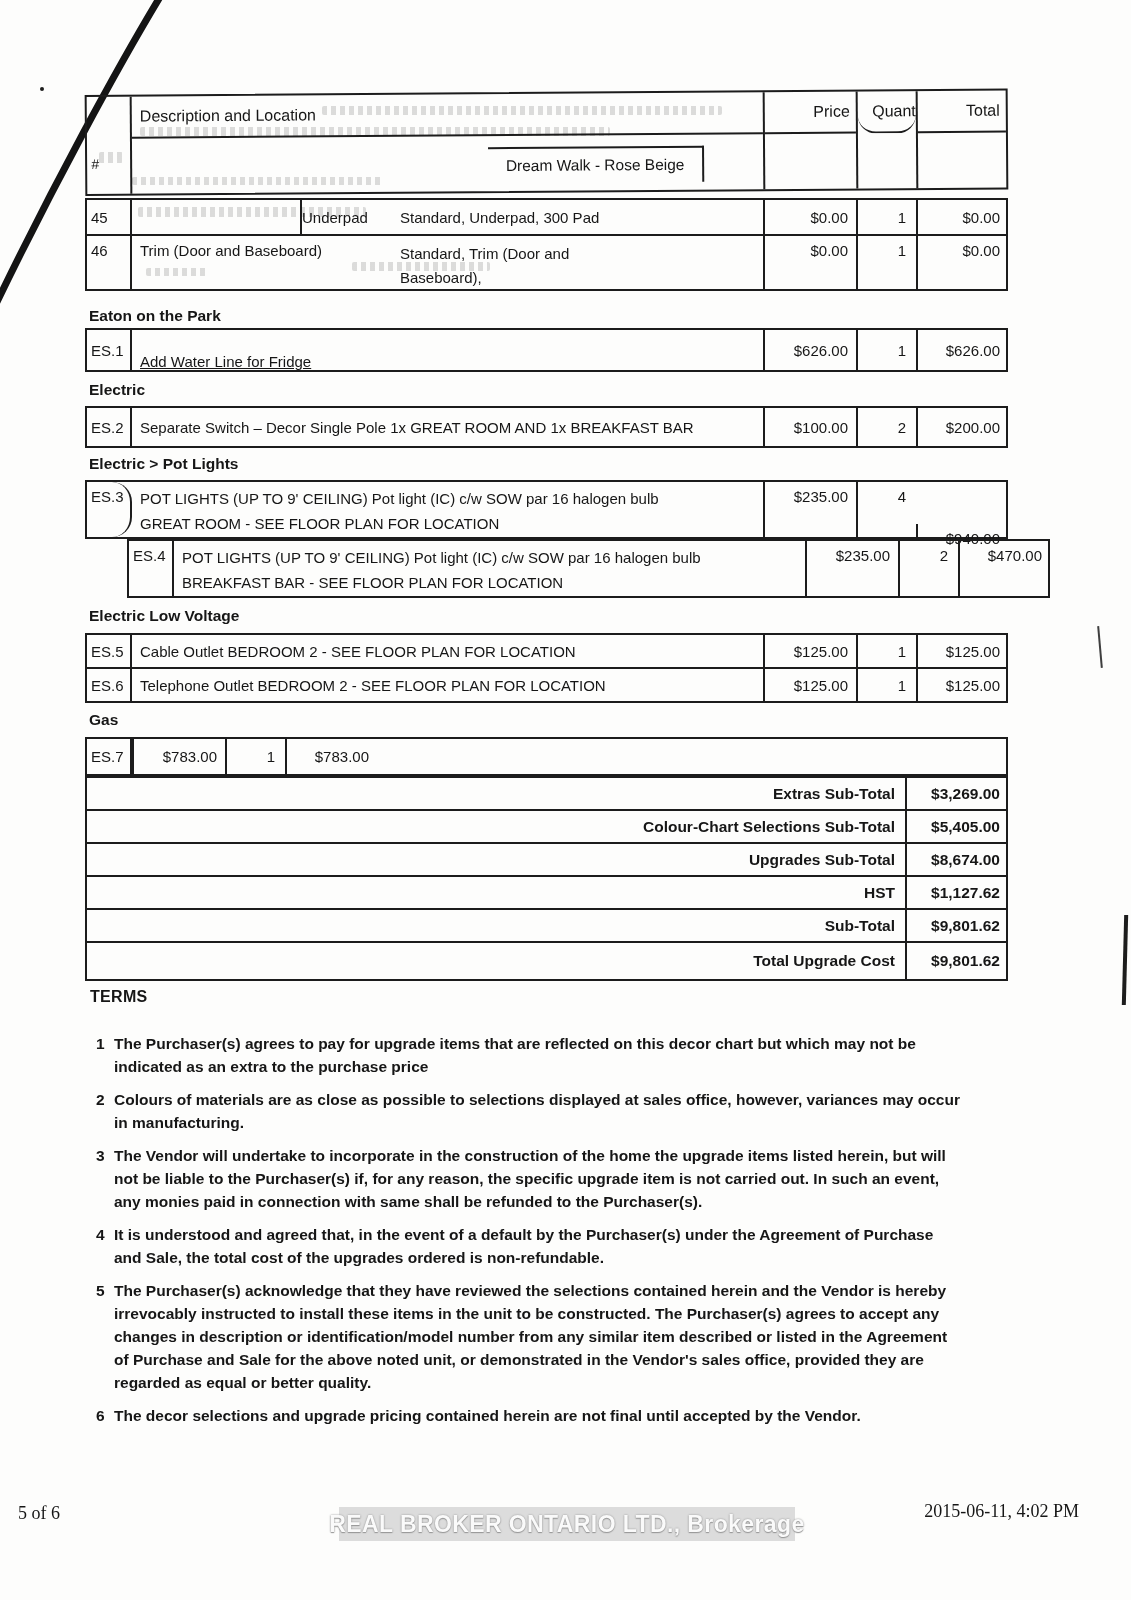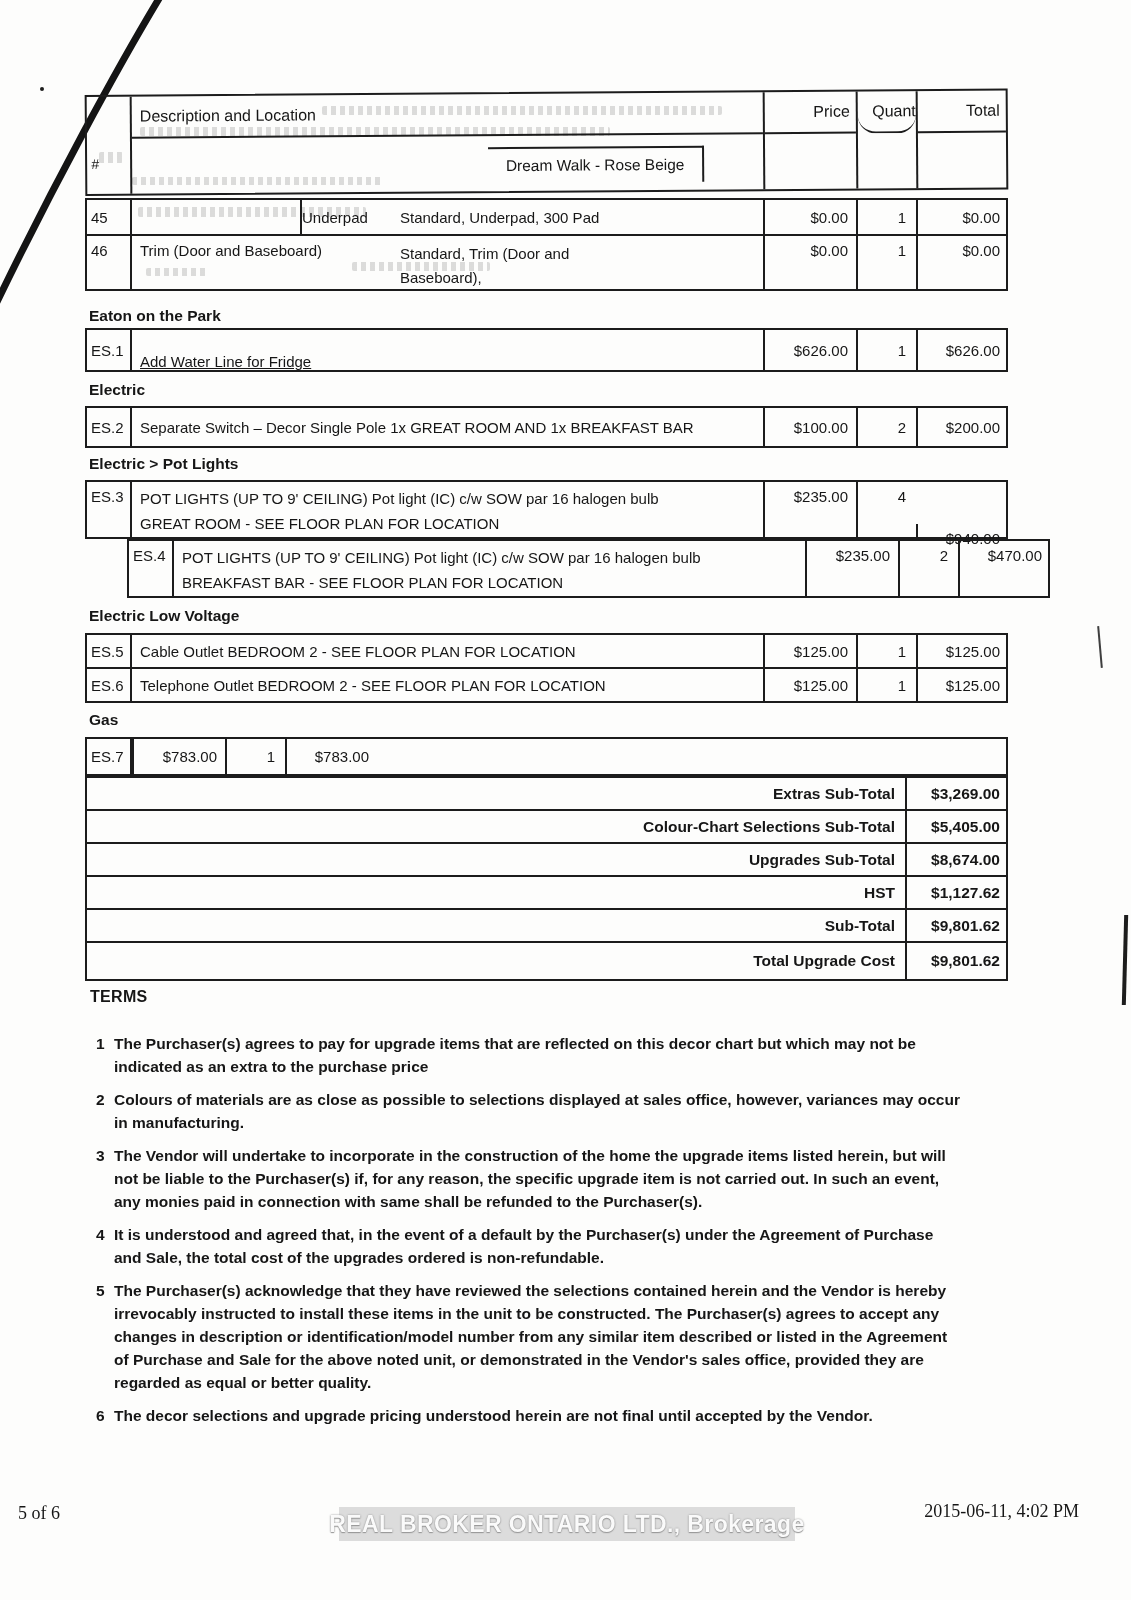--- a/index.html
+++ b/index.html
@@ -189,21 +189,21 @@
       <div class="celltot">
           <span>$200.00</span>
         </div>
     </div>
 
     <div class="section" style="top:355px;height:28px;">
       <span>Electric &gt; Pot Lights</span>
     </div>
 
     <div class="box" style="top:385px;height:59px;">
-      <div class="cellnum" style="align-items:flex-start;padding-top:6px;">
+      <div class="cellnum" style="align-items:flex-start;padding-top:6px;border-radius:20px;">
         <span>ES.3</span>
       </div>
       <div class="celldesc twoline">
         <span>POT LIGHTS (UP TO 9' CEILING) Pot light (IC) c/w SOW par 16 halogen bulb</span>
         <span>GREAT ROOM - SEE FLOOR PLAN FOR LOCATION</span>
       </div>
       <div class="cellmoney" style="align-items:flex-start;padding-top:6px;">
           <span>$235.00</span>
         </div>
       <div class="cellqty" style="align-items:flex-start;padding-top:6px;">
@@ -360,21 +360,21 @@
     <div class="term">
       <div class="tnum">4</div>
       <div class="ttext">It is understood and agreed that, in the event of a default by the Purchaser(s) under the Agreement of Purchase and Sale, the total cost of the upgrades ordered is non-refundable.</div>
     </div>
     <div class="term">
       <div class="tnum">5</div>
       <div class="ttext">The Purchaser(s) acknowledge that they have reviewed the selections contained herein and the Vendor is hereby irrevocably instructed to install these items in the unit to be constructed. The Purchaser(s) agrees to accept any changes in description or identification/model number from any similar item described or listed in the Agreement of Purchase and Sale for the above noted unit, or demonstrated in the Vendor's sales office, provided they are regarded as equal or better quality.</div>
     </div>
     <div class="term">
       <div class="tnum">6</div>
-      <div class="ttext">The decor selections and upgrade pricing understood herein are not final until accepted by the Vendor.</div>
+      <div class="ttext">The decor selections and upgrade pricing contained herein are not final until accepted by the Vendor.</div>
     </div>
   </div>
 
   <div class="pagenum">5 of 6</div>
   <div class="watermark">REAL BROKER ONTARIO LTD., Brokerage</div>
   <div class="timestamp">2015-06-11, 4:02 PM</div>
 
 </div>
 
 </body></html>

